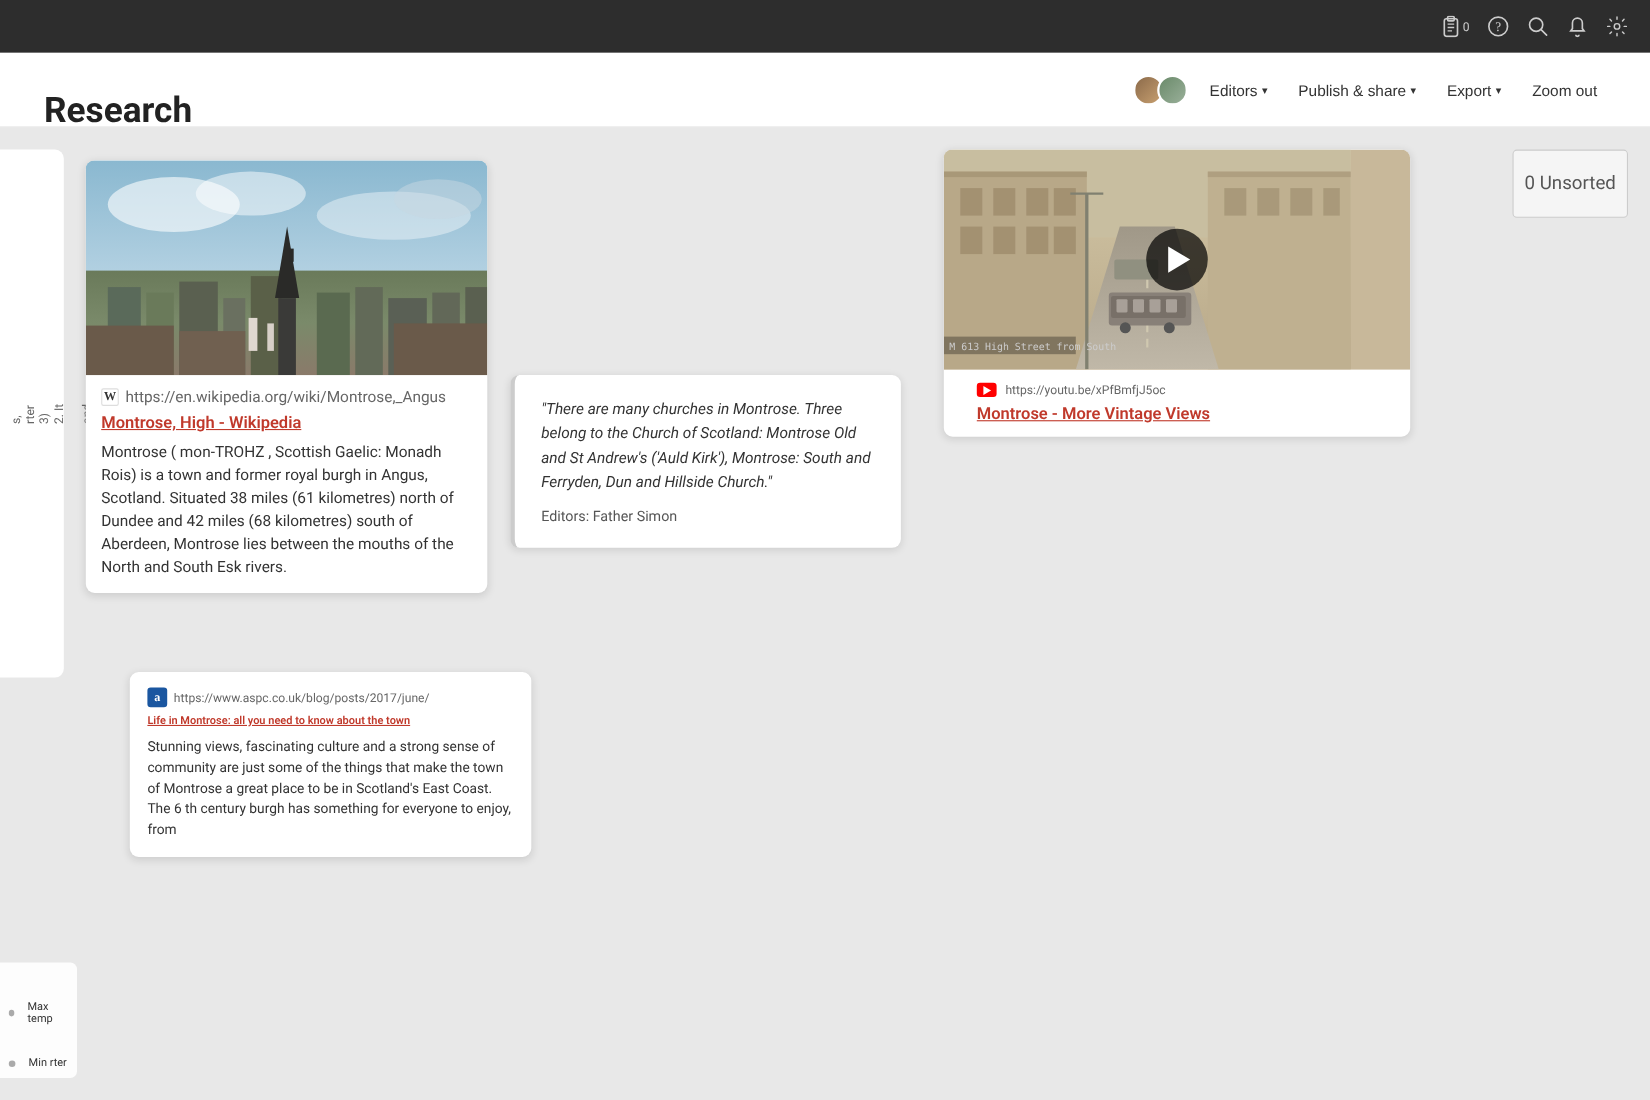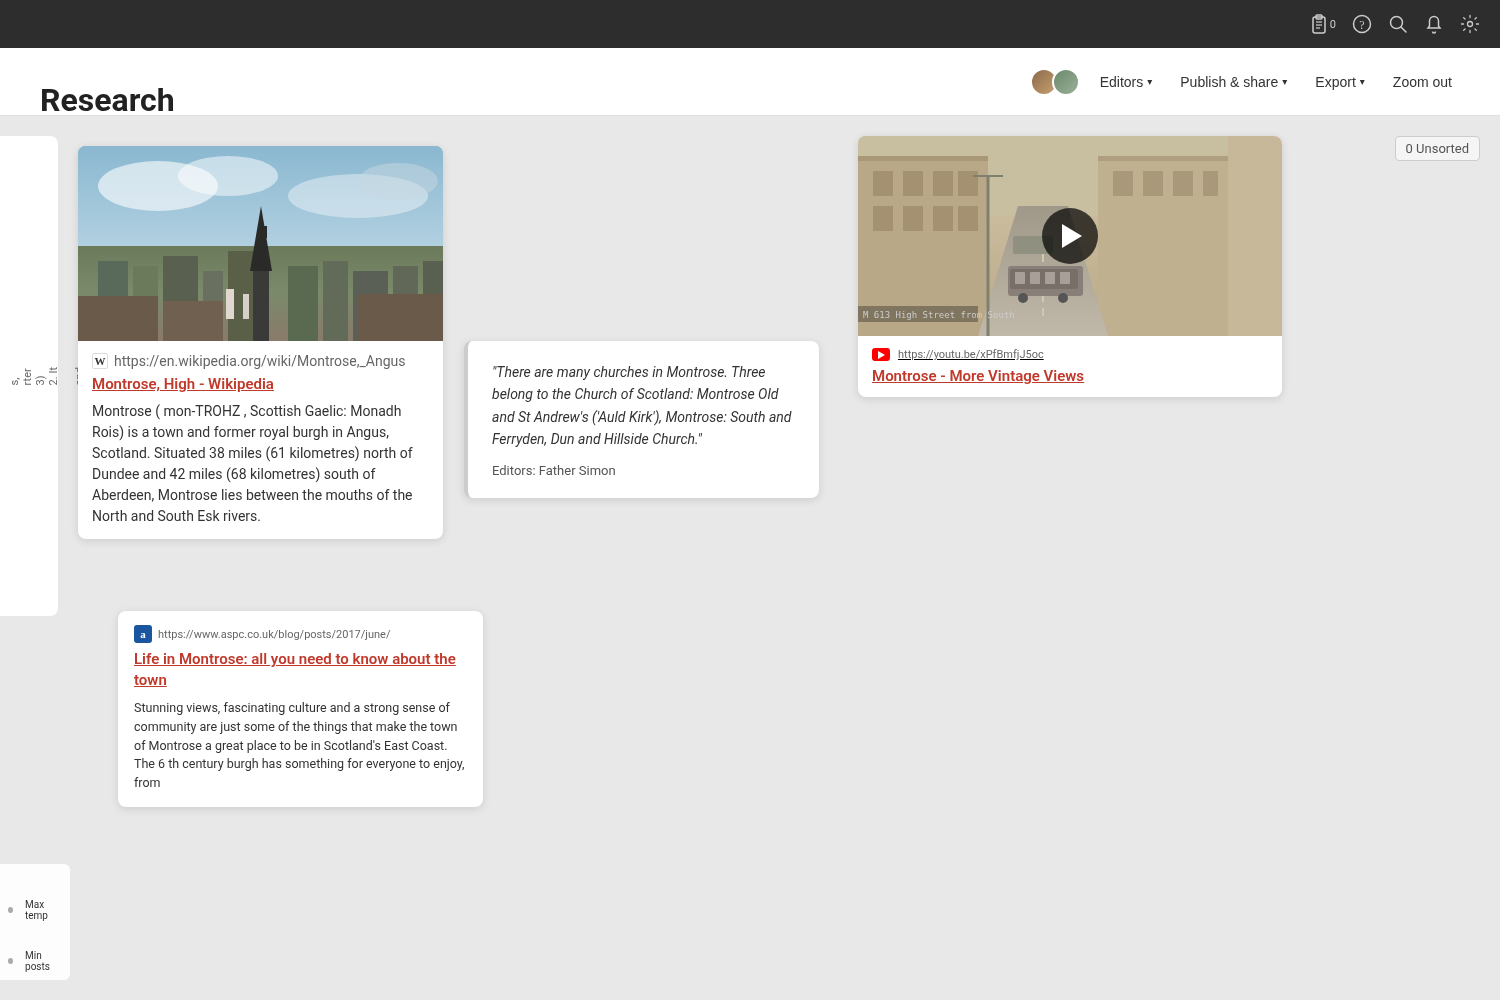--- a/index.html
+++ b/index.html
@@ -97,22 +97,22 @@
     }
 
     
     .unsorted-badge {
       position: absolute;
       top: 20px;
       right: 20px;
       background: #f5f5f5;
       border: 1px solid #ccc;
       border-radius: 4px;
-      padding: 4px 10px;
-      font-size: 13px;
+      padding: 20px 10px;
+      font-size: 17px;
       color: #555;
     }
 
     
     .left-panel {
       position: absolute;
       left: 0;
       top: 20px;
       width: 58px;
       background: #fff;
@@ -268,22 +268,21 @@
     }
     .play-triangle {
       width: 0;
       height: 0;
       border-top: 12px solid transparent;
       border-bottom: 12px solid transparent;
       border-left: 20px solid #fff;
       margin-left: 4px;
     }
     .video-card-body {
-      padding: 12px 14px;
-      text-decoration: underline;
+      padding: 12px 30px;
     }
     .video-source-row {
       display: flex;
       align-items: center;
       gap: 8px;
       margin-bottom: 6px;
     }
     .yt-icon {
       width: 18px;
       height: 13px;
@@ -338,21 +337,21 @@
       font-size: 11px;
       font-weight: bold;
       color: #fff;
       font-family: serif;
     }
     .aspc-url {
       font-size: 11px;
       color: #666;
     }
     .aspc-title {
-      font-size: 15px;
+      font-size: 10px;
       color: #c0392b;
       font-weight: 600;
       text-decoration: underline;
       cursor: pointer;
       margin-bottom: 8px;
       line-height: 1.4;
     }
     .aspc-desc {
       font-size: 12.5px;
       color: #333;
@@ -626,17 +625,17 @@
     </div>
   </div>
 
   <div class="weather-widget">
     <div class="weather-row">
       <div class="weather-dot"></div>
       <span>Max temp</span>
     </div>
     <div class="weather-row">
       <div class="weather-dot"></div>
-      <span>Min posts</span>
+      <span>Min rter</span>
     </div>
   </div>
 
 </div>
 
 </body></html>

